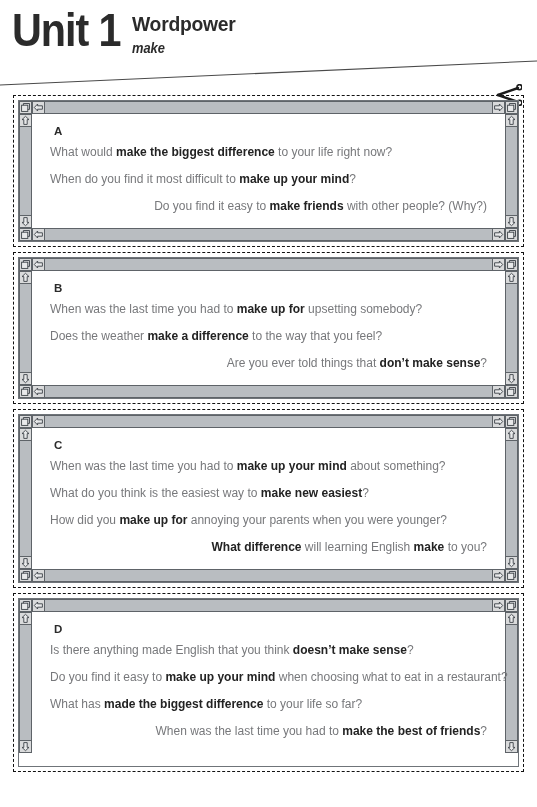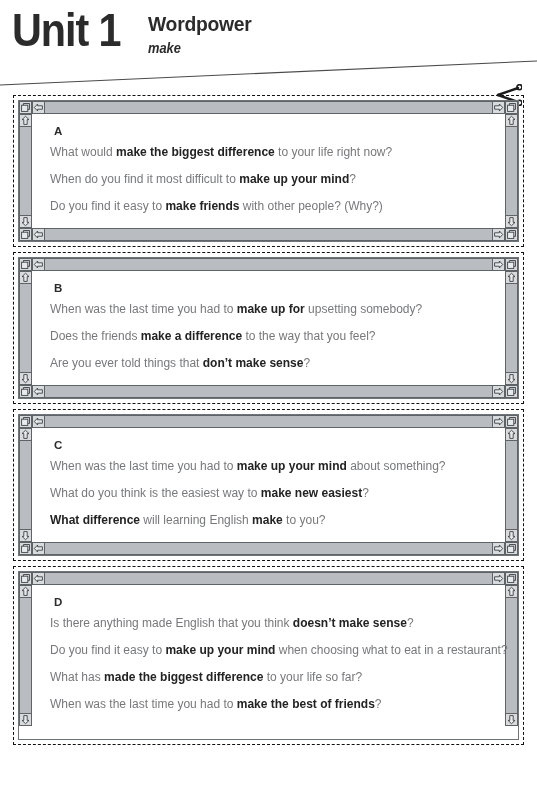--- a/index.html
+++ b/index.html
@@ -30,21 +30,21 @@
     font-size: 47px;
     line-height: 52px;
     letter-spacing: -1.2px;
     color: #2b2b2b;
     transform: scaleX(0.88);
     transform-origin: left top;
     white-space: nowrap;
   }
   .wordpower-block {
     position: absolute;
-    left: 148px;
+    left: 132px;
     top: 12px;
   }
   .wordpower-title {
     font-family: "Liberation Sans Narrow", "Liberation Sans", sans-serif;
     font-weight: bold;
     font-size: 21px;
     line-height: 24px;
     color: #2b2b2b;
     letter-spacing: -0.3px;
     transform: scaleX(0.92);
@@ -157,21 +157,21 @@
     margin: 0 0 6px 4px;
     line-height: 15px;
   }
   .q-line {
     font-size: 12px;
     line-height: 15px;
     color: #77787b;
     margin: 0 0 12px 0;
     white-space: nowrap;
   }
-  .q-line:last-child { margin-bottom: 2px; }
+  .q-line:last-child { margin-bottom: 2px; text-align: right; }
   .q-line b {
     color: #232323;
     font-weight: bold;
   }
 
   
   .scissors {
     position: absolute;
     right: 1px;
     top: -12px;
@@ -345,21 +345,21 @@
           </svg>
         </div>
         <div class="arrow arr-right-bot">
           <svg width="11" height="11" viewBox="0 0 11 11">
             <path d="M5.5 9.7 L2 6.4 L3.8 6.4 L3.8 1.6 L7.2 1.6 L7.2 6.4 L9 6.4 Z" fill="#e8e9ea" stroke="#3c4247" stroke-width="0.9" stroke-linejoin="round"></path>
           </svg>
         </div>
         <div class="content">
           <div class="section-letter">B</div>
           <p class="q-line"><span>When was the last time you had to </span><b>make up for</b><span> upsetting somebody?</span></p>
-          <p class="q-line"><span>Does the friends </span><b>make a difference</b><span> to the way that you feel?</span></p>
+          <p class="q-line"><span>Does the weather </span><b>make a difference</b><span> to the way that you feel?</span></p>
           <p class="q-line"><span>Are you ever told things that </span><b>don’t make sense</b><span>?</span></p>
         </div>
       </div>
     </div>
     <div class="card">
       <div class="card-inner">
         <div class="bar bar-top"></div>
         <div class="bar bar-bottom"></div>
         <div class="bar bar-left"></div>
         <div class="bar bar-right"></div>
@@ -424,20 +424,21 @@
         </div>
         <div class="arrow arr-right-bot">
           <svg width="11" height="11" viewBox="0 0 11 11">
             <path d="M5.5 9.7 L2 6.4 L3.8 6.4 L3.8 1.6 L7.2 1.6 L7.2 6.4 L9 6.4 Z" fill="#e8e9ea" stroke="#3c4247" stroke-width="0.9" stroke-linejoin="round"></path>
           </svg>
         </div>
         <div class="content">
           <div class="section-letter">C</div>
           <p class="q-line"><span>When was the last time you had to </span><b>make up your mind</b><span> about something?</span></p>
           <p class="q-line"><span>What do you think is the easiest way to </span><b>make new easiest</b><span>?</span></p>
+          <p class="q-line"><span>How did you </span><b>make up for</b><span> annoying your parents when you were younger?</span></p>
           <p class="q-line"><b>What difference</b><span> will learning English </span><b>make</b><span> to you?</span></p>
         </div>
       </div>
     </div>
     <div class="card">
       <div class="card-inner">
         <div class="bar bar-top"></div>
         <div class="bar bar-left"></div>
         <div class="bar bar-right"></div>
         <div class="nub nub-tl">

